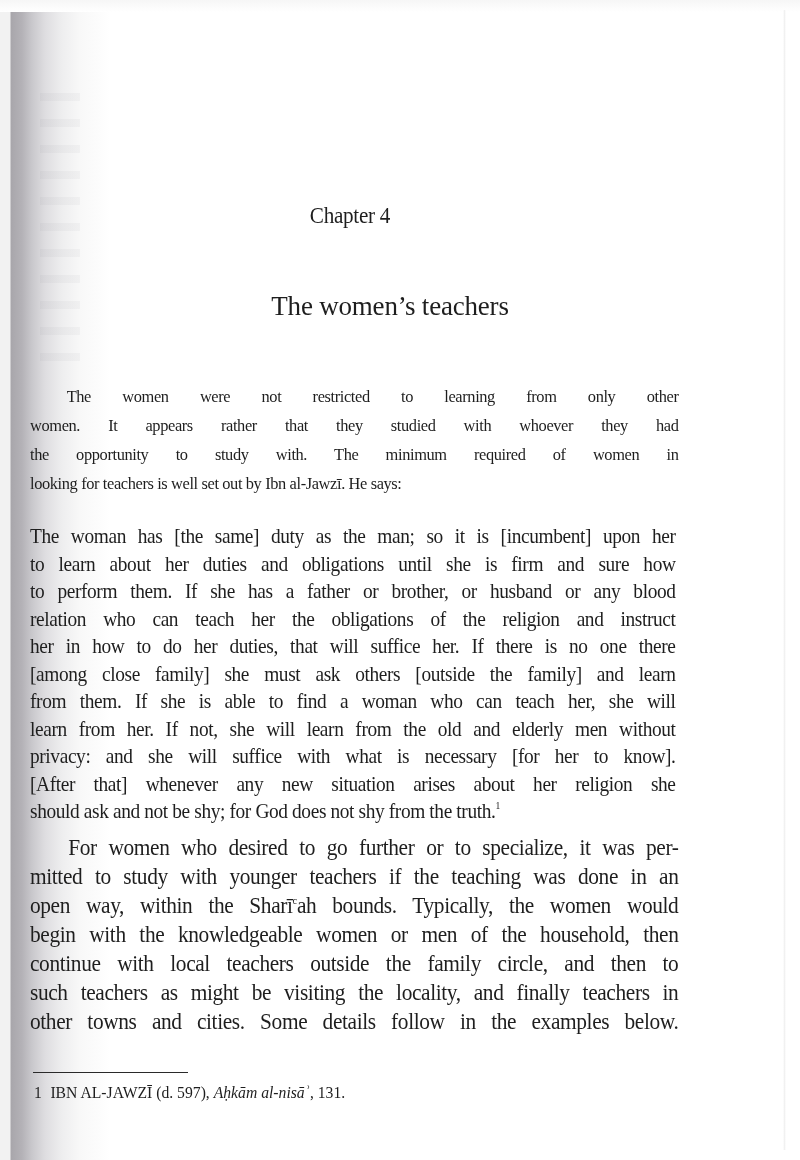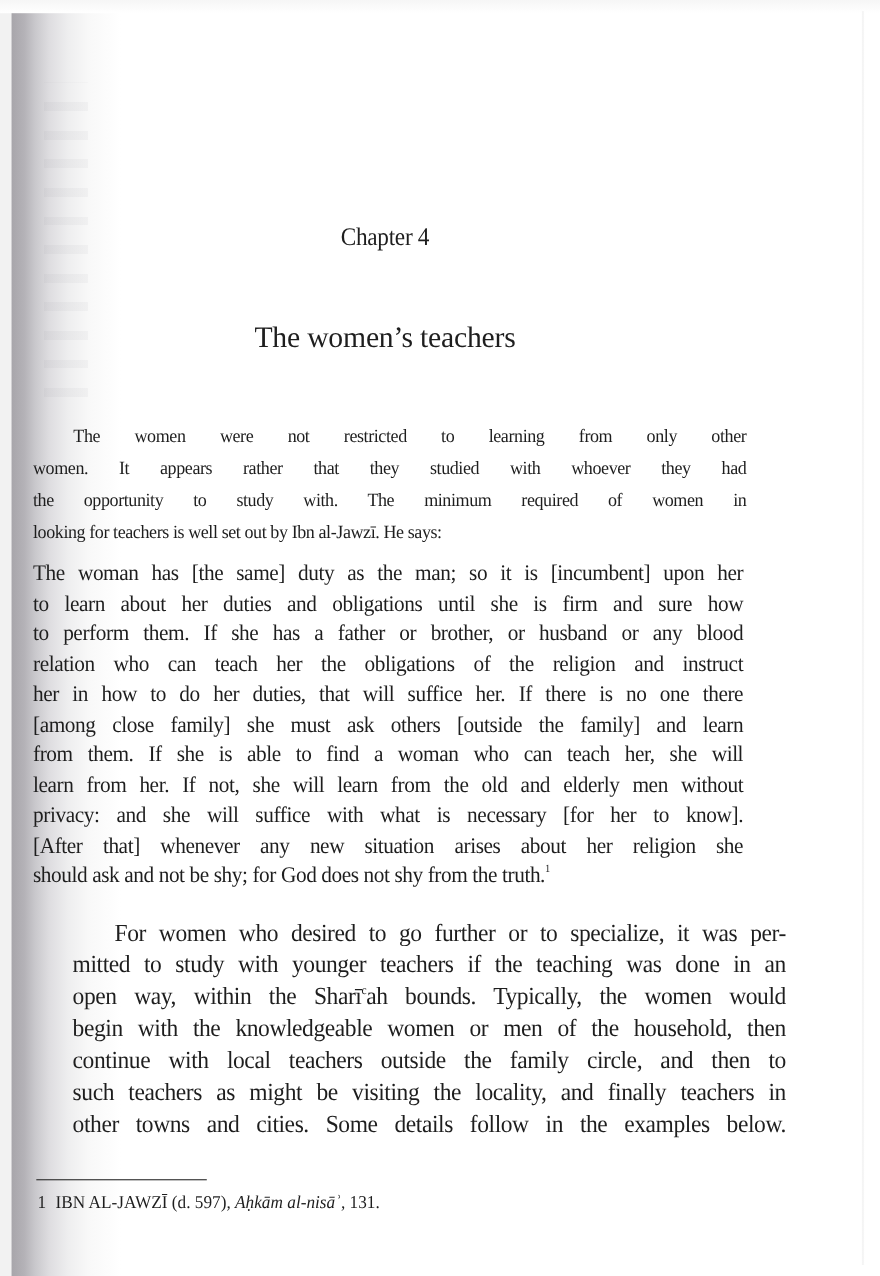--- a/index.html
+++ b/index.html
@@ -64,40 +64,41 @@
       transform: scaleX(0.92);
       transform-origin: 350px 0;
     }
     .chapter-title {
       position: absolute;
       left: 0; width: 700px;
       top: 291px;
       text-align: center;
       font-size: 27px;
       letter-spacing: -0.2px;
+      padding-left: 40px;
     }
     .body {
       position: absolute;
       left: 30px;
       width: 648px;
     }
     .line {
       display: block;
       white-space: nowrap;
       text-align: justify;
       text-align-last: justify;
       overflow: visible;
     }
     .para1 { top: 382px; font-size: 17px; line-height: 29px; }
     .para1 .line { letter-spacing: -0.4px; transform: scaleX(0.965); transform-origin: left; width: 672px; }
     .para1 .indent { padding-left: 38px; width: 634px; }
-    .quote { top: 508px; font-size: 20.3px; line-height: 27.5px; }
+    .quote { top: 523px; font-size: 20.3px; line-height: 27.5px; }
     .quote .line { letter-spacing: -0.4px; transform: scaleX(0.955); transform-origin: left; width: 676px; }
     .quote .last { text-align-last: left; }
-    .para2 { top: 833px; font-size: 22.4px; line-height: 29px; margin-left: 36px; }
+    .para2 { top: 833px; font-size: 22.4px; line-height: 29px; }
     .para2 .line { letter-spacing: -0.4px; transform: scaleX(0.955); transform-origin: left; width: 679px; }
     .para2 .indent { padding-left: 40px; width: 639px; }
     .footnote-rule {
       position: absolute;
       left: 33px; top: 1072px;
       width: 155px; height: 1px;
       background: #2a2a2a;
     }
     .footnote {
       position: absolute;

